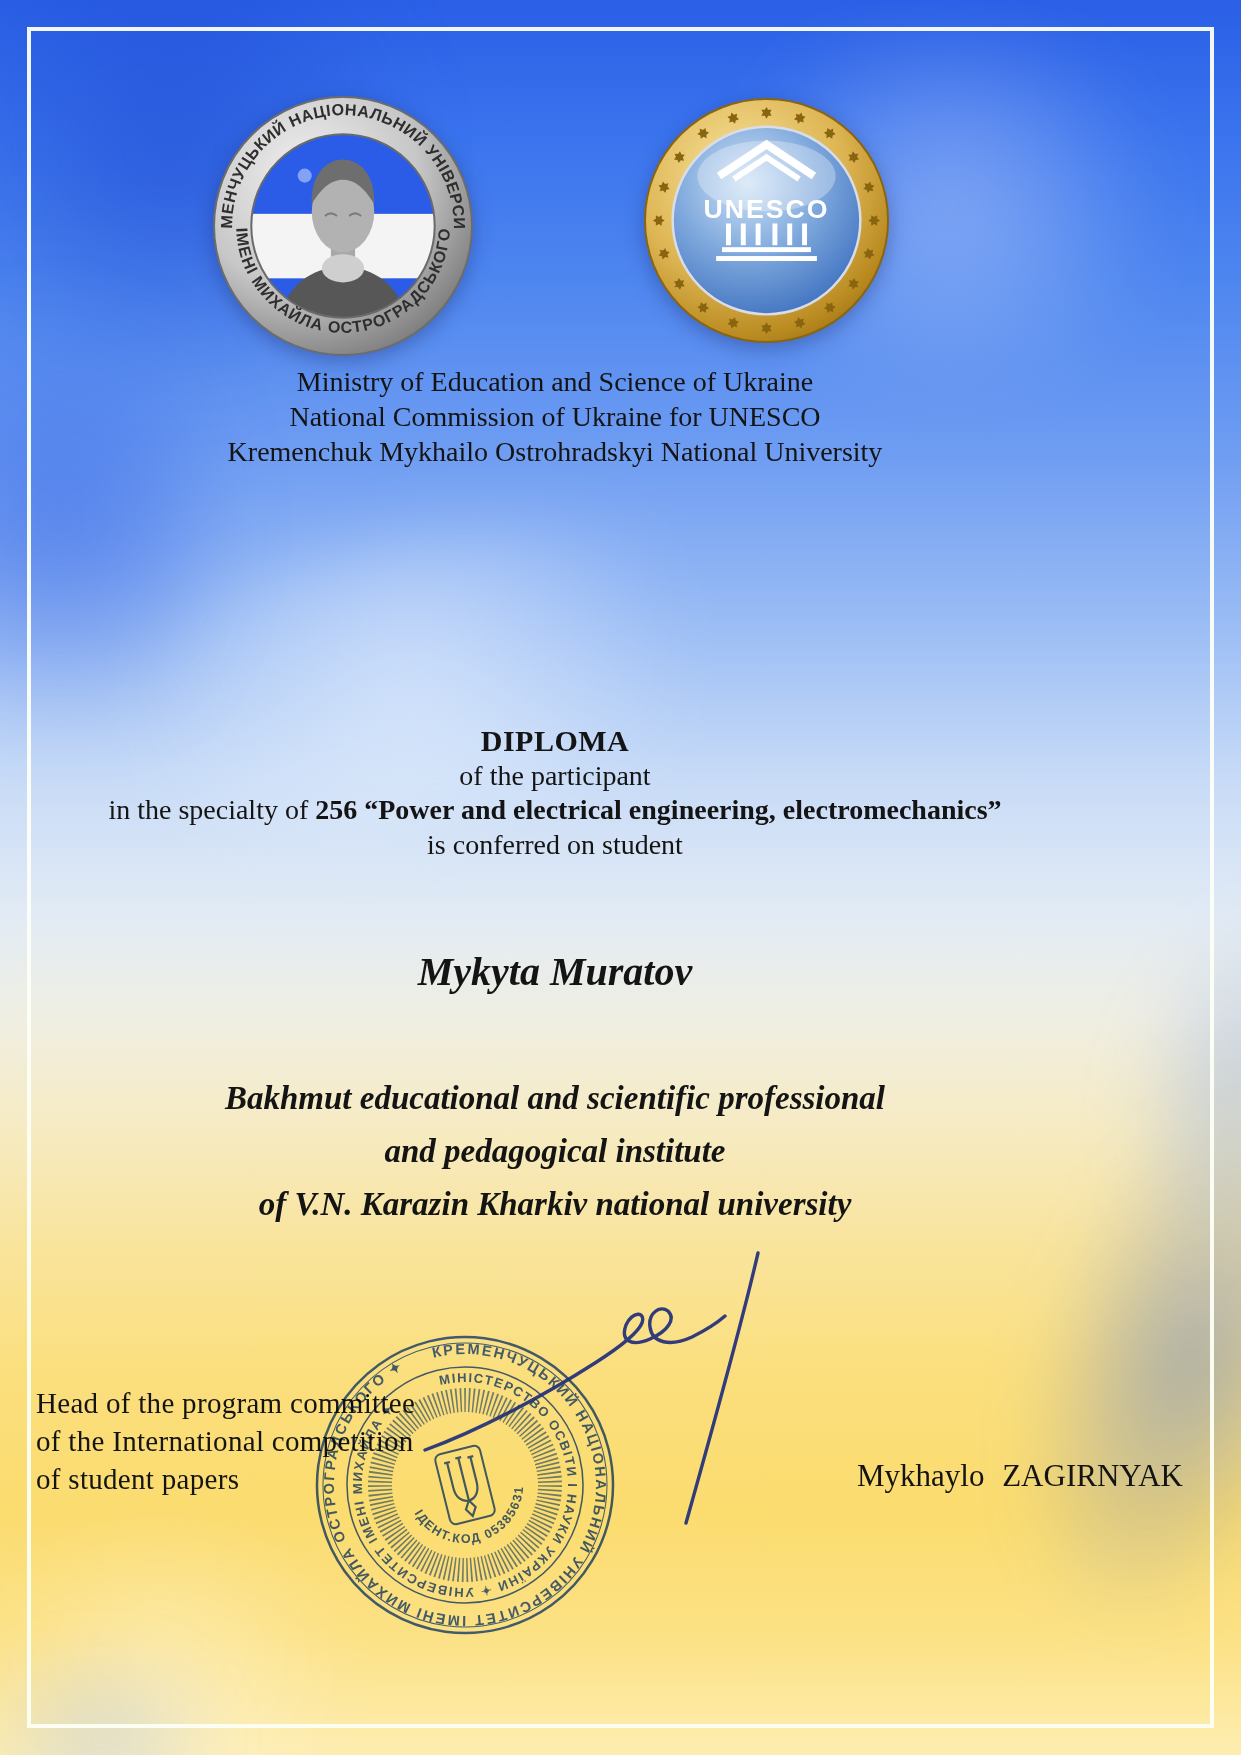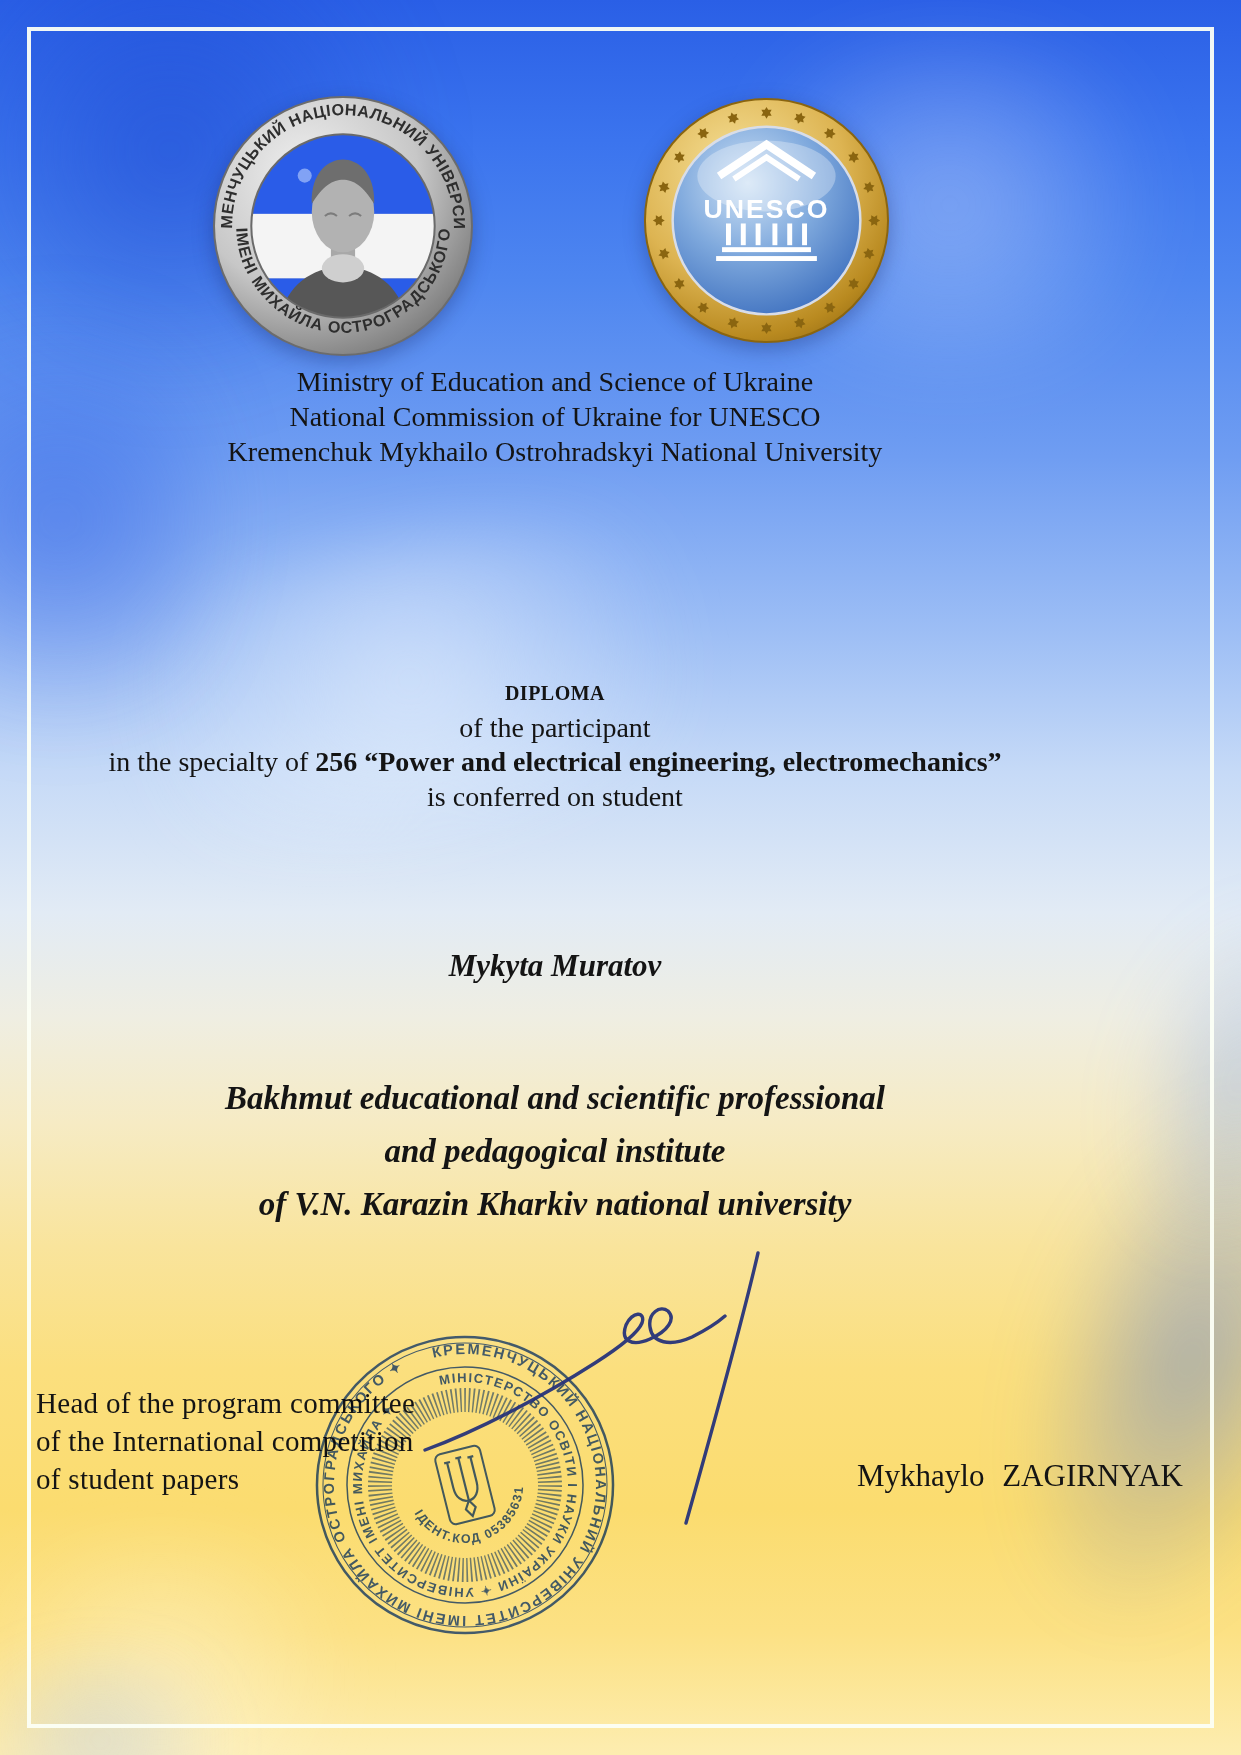--- a/index.html
+++ b/index.html
@@ -32,23 +32,23 @@
   .frame{position:absolute;inset:27px;border:4px solid rgba(252,255,245,.95);z-index:1;}
   
   .uni-seal{position:absolute;left:212px;top:92px;z-index:2;
             filter:drop-shadow(0 6px 10px rgba(10,20,80,.3));}
   .unesco{position:absolute;left:643px;top:93px;z-index:2;
           filter:drop-shadow(0 6px 10px rgba(10,20,80,.3));}
   
   .content{position:absolute;left:0;width:1110px;text-align:center;z-index:2;}
   .ministry{top:364px;font-size:28px;line-height:35px;}
   .diploma-block{top:676px;font-size:28px;line-height:34.5px;}
-  .diploma-title{font-size:20px;font-weight:bold;letter-spacing:.5px;}
+  .diploma-title{font-size:30px;font-weight:bold;letter-spacing:.5px;margin-top:48px;}
   .bold{font-weight:bold;}
-  .student-name{top:948px;font-size:31px;font-weight:bold;font-style:italic;}
+  .student-name{top:948px;font-size:40px;font-weight:bold;font-style:italic;}
   .institute{top:1072px;font-size:33px;font-weight:bold;font-style:italic;line-height:53px;}
   .role{position:absolute;left:36px;top:1384px;font-size:29px;line-height:38px;z-index:2;
         letter-spacing:.3px;}
   .signatory{position:absolute;right:58px;top:1458px;font-size:31px;word-spacing:10px;z-index:2;}
   .dateblock{position:absolute;left:460px;top:1556px;width:380px;text-align:center;
              font-size:31px;line-height:46px;z-index:4;}
   
   .stamp{position:absolute;left:305px;top:1325px;z-index:3;mix-blend-mode:multiply;opacity:.9;}
   .signature{position:absolute;left:370px;top:1235px;z-index:4;}
   .stamp text{font-family:"Liberation Sans",sans-serif;font-weight:bold;}

